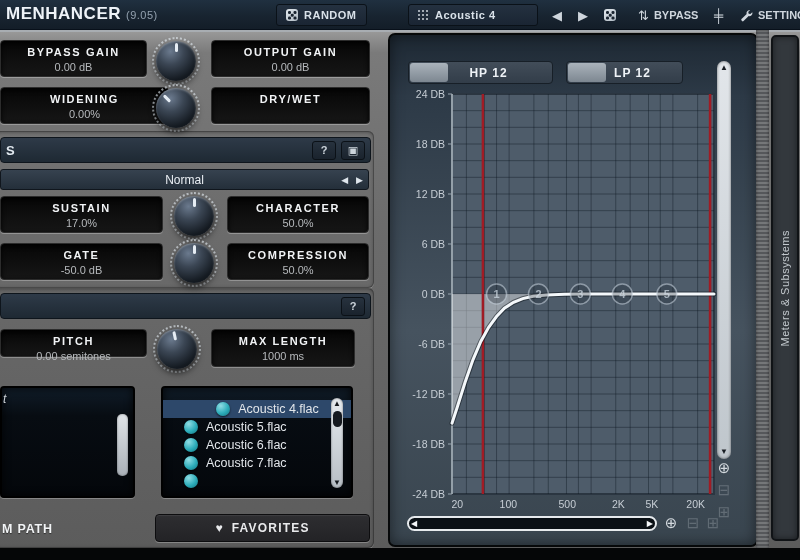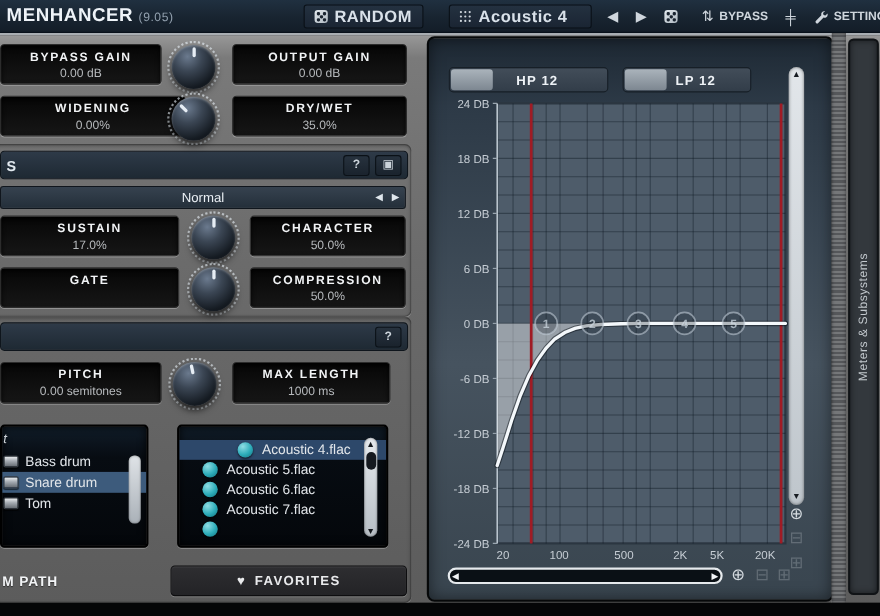--- a/index.html
+++ b/index.html
@@ -7,21 +7,21 @@
   .screen{position:relative;width:800px;height:560px;overflow:hidden;background:#0a0c0e;}
 
   
   .topbar{position:absolute;left:0;top:0;width:800px;height:30px;
     background:linear-gradient(180deg,#203040 0%,#182430 55%,#131d28 100%);
     border-bottom:1px solid #08101a;z-index:5;}
   .tb-title{position:absolute;left:6px;top:4px;font-size:17px;font-weight:bold;color:#eef3f8;letter-spacing:.5px;}
   .tb-version{font-size:11px;font-weight:normal;color:#93a1af;margin-left:5px;}
   .tb-btn{position:absolute;top:4px;height:22px;display:flex;align-items:center;gap:6px;padding:0 9px;
     background:linear-gradient(180deg,#243140 0%,#1a2533 100%);
-    border:1px solid #0a1118;border-radius:3px;color:#d9e1e9;font-size:15px;font-weight:bold;letter-spacing:.5px;cursor:default;}
+    border:1px solid #0a1118;border-radius:3px;color:#d9e1e9;font-size:11px;font-weight:bold;letter-spacing:.5px;cursor:default;}
   .tb-flat{position:absolute;top:4px;height:22px;display:flex;align-items:center;gap:6px;padding:0 4px;
     background:none;border:none;color:#cfd6dd;font-size:13px;font-weight:bold;}
   .grid-icon{position:relative;display:inline-block;width:11px;height:11px;}
   .grid-icon::before{content:"";position:absolute;left:0;top:0;width:2px;height:2px;background:#cfd6dd;border-radius:1px;
     box-shadow:4px 0 #cfd6dd,8px 0 #cfd6dd,0 4px #cfd6dd,4px 4px #cfd6dd,8px 4px #cfd6dd,0 8px #cfd6dd,4px 8px #cfd6dd,8px 8px #cfd6dd;}
   .dice-icon{position:relative;display:inline-block;width:12px;height:12px;border-radius:3px;
     background:linear-gradient(135deg,#e3e9ee,#aeb8c1);}
   .dice-icon::before{content:"";position:absolute;left:2px;top:2px;width:2.5px;height:2.5px;border-radius:50%;background:#1a2430;
     box-shadow:5.5px 0 #1a2430,0 5.5px #1a2430,5.5px 5.5px #1a2430,2.75px 2.75px #1a2430;}
   .glyph{font-size:13px;color:#cfd6dd;font-weight:normal;}
@@ -172,21 +172,20 @@
 
     <div class="disp" style="left:0;top:57px;width:169px;">
       <div class="lbl">WIDENING</div>
       <div class="val">0.00%</div>
     </div>
     <div class="knob" style="left:152px;top:54px;">
         <div class="knob-face" style="--rot:-45deg"></div>
       </div>
     <div class="disp" style="left:211px;top:57px;width:159px;">
       <div class="lbl">DRY/WET</div>
-      <div class="val">35.0%</div>
     </div>
 
     <div class="sec-frame" style="left:-6px;top:101px;width:380px;height:157px;"></div>
     <div class="sec-header" style="left:0;top:107px;width:371px;">
       <span class="sec-title">S</span>
       <span class="spacer"></span>
       <button class="sqbtn">?</button>
       <button class="sqbtn">▣</button>
     </div>
     <div class="dropdown" style="left:0;top:139px;width:369px;">
@@ -204,64 +203,51 @@
     <div class="knob" style="left:170px;top:162px;">
         <div class="knob-face" style="--rot:0deg"></div>
       </div>
     <div class="disp" style="left:227px;top:166px;width:142px;">
       <div class="lbl">CHARACTER</div>
       <div class="val">50.0%</div>
     </div>
 
     <div class="disp" style="left:0;top:213px;width:163px;">
       <div class="lbl">GATE</div>
+      <div class="val">-50.0 dB</div>
     </div>
     <div class="knob" style="left:170px;top:209px;">
         <div class="knob-face" style="--rot:0deg"></div>
       </div>
     <div class="disp" style="left:227px;top:213px;width:142px;">
       <div class="lbl">COMPRESSION</div>
       <div class="val">50.0%</div>
     </div>
 
     <div class="sec-frame" style="left:-6px;top:258px;width:380px;height:260px;"></div>
     <div class="sec-header" style="left:0;top:263px;width:371px;">
       <span class="sec-title"></span>
       <span class="spacer"></span>
       <button class="sqbtn">?</button>
     </div>
 
-    <div class="disp" style="left:0;top:299px;width:147px;height:38px;">
+    <div class="disp" style="left:0;top:299px;width:147px;height:28px;">
       <div class="lbl">PITCH</div>
       <div class="val">0.00 semitones</div>
     </div>
     <div class="knob" style="left:153px;top:295px;">
         <div class="knob-face" style="--rot:-12deg"></div>
       </div>
     <div class="disp" style="left:211px;top:299px;width:144px;height:38px;">
       <div class="lbl">MAX LENGTH</div>
       <div class="val">1000 ms</div>
     </div>
 
     <div class="listbox" style="left:0;top:356px;width:135px;height:112px;">
       <div class="cat-head">t</div>
-      <div id="cat-items">
-          <div class="cat-item">
-            <span class="drum-icon"></span>
-            <span>Bass drum</span>
-          </div>
-          <div class="cat-item selected">
-            <span class="drum-icon"></span>
-            <span>Snare drum</span>
-          </div>
-          <div class="cat-item">
-            <span class="drum-icon"></span>
-            <span>Tom</span>
-          </div>
-        </div>
       <div class="vscroll-light" style="right:5px;top:26px;height:62px;"></div>
     </div>
 
     <div class="listbox" style="left:161px;top:356px;width:192px;height:112px;">
       <div style="height:12px;"></div>
       <div id="file-items">
           <div class="file-item selected">
             <span class="file-icon"></span>
             <span>Acoustic 4.flac</span>
           </div>

